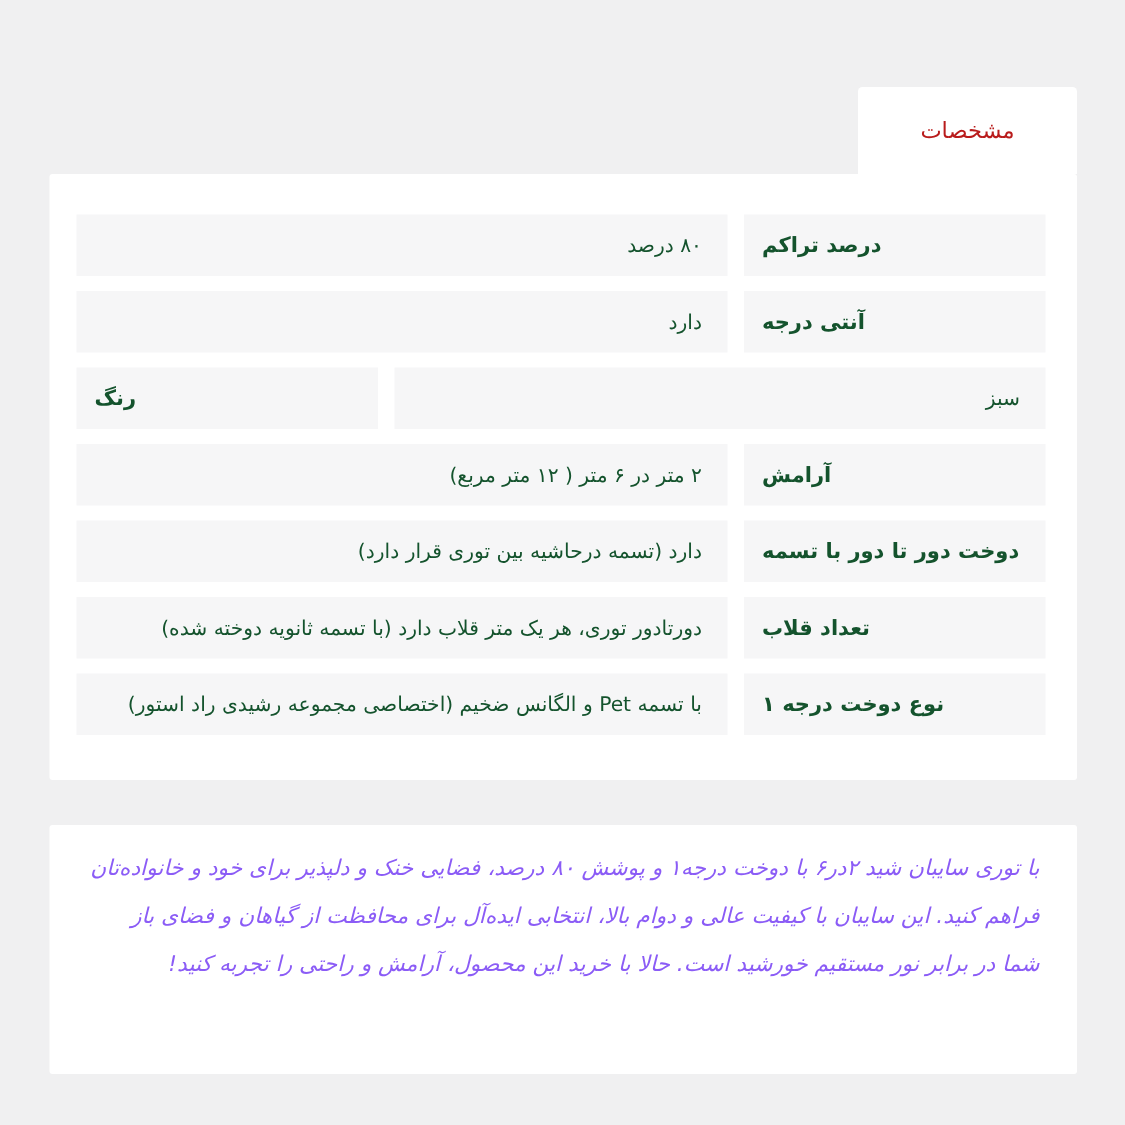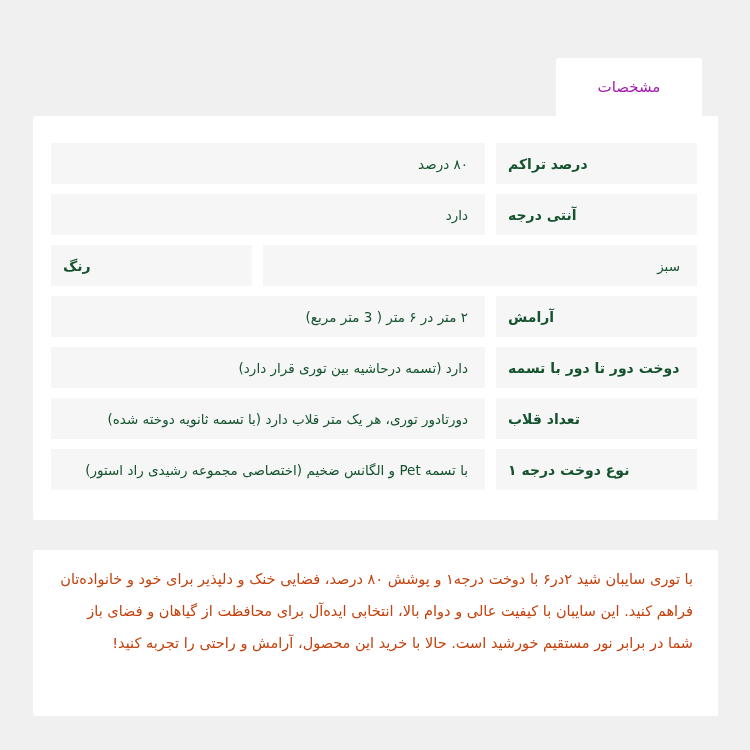--- a/index.html
+++ b/index.html
@@ -3,26 +3,26 @@
 <meta charset="utf-8">
 <style>
   * { margin:0; padding:0; box-sizing:border-box; }
   html,body { width:750px; height:750px; overflow:hidden; }
   body {
     background:#f0f0f1;
     font-family:"DejaVu Sans", sans-serif;
     position:relative;
   }
   .tab {
-    position:absolute; top:58px; right:48px;
+    position:absolute; top:58px; right:32px;
     width:146px; height:58px;
     background:#ffffff;
     border-radius:3px 3px 0 0;
     display:flex; align-items:center; justify-content:center;
-    color:#a21caf; font-size:15px;
+    color:#b91c1c; font-size:15px;
     cursor:pointer;
     z-index:2;
   }
   .panel {
     position:absolute; left:33px; width:685px;
     background:#ffffff; border-radius:2px;
   }
   .panel-specs { top:116px; height:404px; }
   .rows {
     position:absolute; top:27px; left:18px; right:21px;
@@ -45,21 +45,21 @@
     flex:1;
     direction:rtl;
     justify-content:flex-start; 
     padding:0 17px;
     font-size:13.5px; color:#14532d;
   }
   .panel-desc { top:550px; height:166px; }
   .desc-text {
     position:absolute; top:13px; left:25px; right:25px;
     direction:rtl; text-align:right;
-    font-size:14.5px; line-height:32px; color:#c2410c;
+    font-size:14.5px; line-height:32px; color:#8b5cf6;font-style:italic;
   }
 </style>
 </head>
 <body>
 
 <div class="tab">
   <span>مشخصات</span>
 </div>
 
 <div class="panel panel-specs">
@@ -75,21 +75,21 @@
       <div class="cell value-cell">دارد</div>
     </div>
 
     <div class="spec-row">
       <div class="cell value-cell">سبز</div>
       <div class="cell label-cell">رنگ</div>
     </div>
 
     <div class="spec-row">
       <div class="cell label-cell">آرامش</div>
-      <div class="cell value-cell">۲ متر در ۶ متر ( 3 متر مربع)</div>
+      <div class="cell value-cell">۲ متر در ۶ متر ( ۱۲ متر مربع)</div>
     </div>
 
     <div class="spec-row">
       <div class="cell label-cell">دوخت دور تا دور با تسمه</div>
       <div class="cell value-cell">دارد (تسمه درحاشیه بین توری قرار دارد)</div>
     </div>
 
     <div class="spec-row">
       <div class="cell label-cell">تعداد قلاب</div>
       <div class="cell value-cell">دورتادور توری، هر یک متر قلاب دارد (با تسمه ثانویه دوخته شده)</div>

